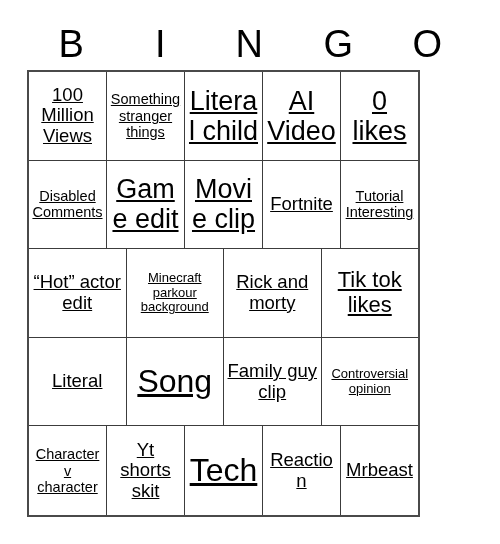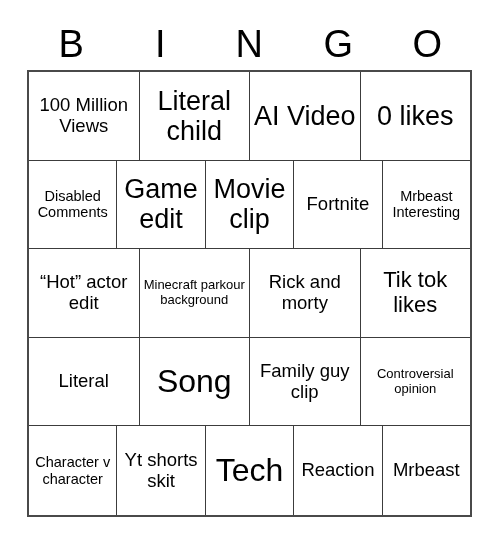--- a/index.html
+++ b/index.html
@@ -33,27 +33,28 @@
     align-items: center;
     justify-content: center;
     font-size: 38px;
     line-height: 1;
     font-weight: 400;
     color: #000000;
     letter-spacing: 0.5px;
   }
 
   .grid {
-    width: 445px;
+    width: 393px;
     border-top: 2px solid #4a4a4a;
     border-left: 2px solid #4a4a4a;
     border-right: 2px solid #4a4a4a;
     border-bottom: 2px solid #4a4a4a;
     box-sizing: border-box;
     border-collapse: collapse;
+    text-decoration: underline;
   }
   .grid-row {
     display: flex;
     width: 100%;
     height: 88.6px;
   }
   .cell {
     flex: 1 1 0;
     min-width: 0;
     box-sizing: border-box;
@@ -101,20 +102,23 @@
     <div class="header-cell">O</div>
   </div>
 
   <div class="grid">
 
     <div class="grid-row">
       <div class="cell">
           <span class="cell-text fs-md">100 Million Views</span>
         </div>
       <div class="cell">
+          <span class="cell-text fs-sm">Something stranger things</span>
+        </div>
+      <div class="cell">
           <span class="cell-text fs-xl">Literal child</span>
         </div>
       <div class="cell">
           <span class="cell-text fs-xl">AI Video</span>
         </div>
       <div class="cell">
           <span class="cell-text fs-xl">0 likes</span>
         </div>
     </div>
 
@@ -125,21 +129,21 @@
       <div class="cell">
           <span class="cell-text fs-xl">Game edit</span>
         </div>
       <div class="cell">
           <span class="cell-text fs-xl">Movie clip</span>
         </div>
       <div class="cell">
           <span class="cell-text fs-md">Fortnite</span>
         </div>
       <div class="cell">
-          <span class="cell-text fs-sm">Mrbeast Interesting</span>
+          <span class="cell-text fs-sm">Tutorial Interesting</span>
         </div>
     </div>
 
     <div class="grid-row">
       <div class="cell">
           <span class="cell-text fs-md">“Hot” actor edit</span>
         </div>
       <div class="cell">
           <span class="cell-text fs-xs">Minecraft parkour background</span>
         </div>

